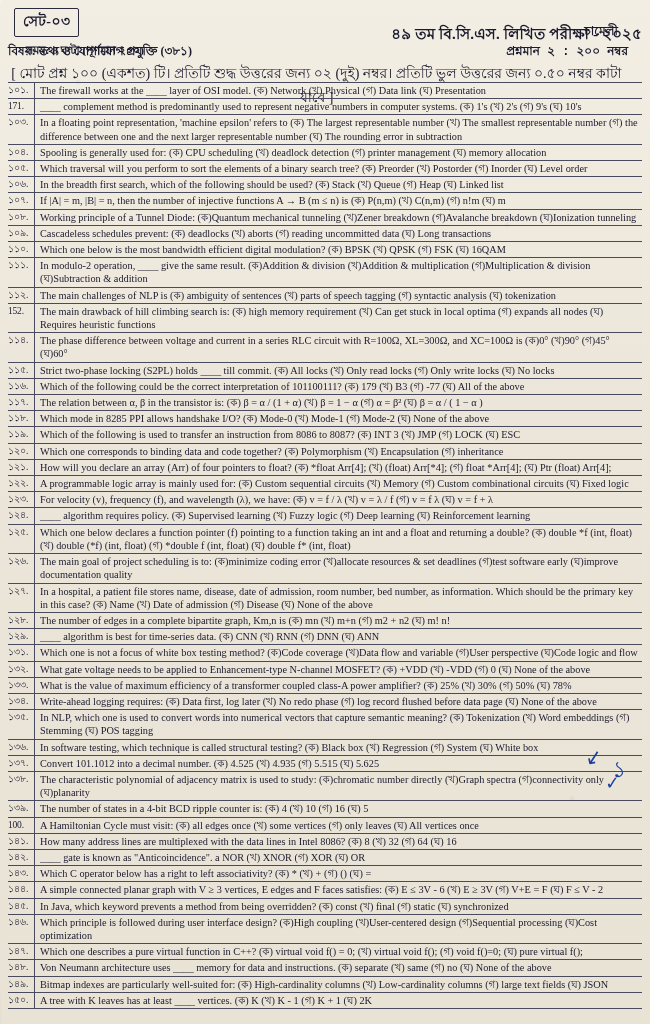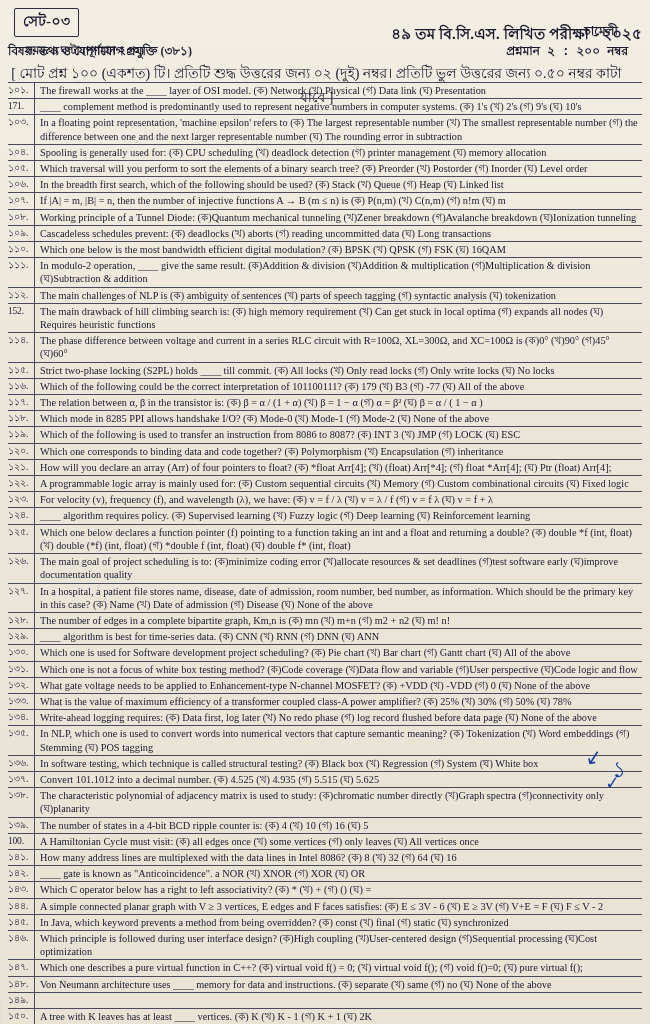--- a/index.html
+++ b/index.html
@@ -249,24 +249,20 @@
         </div>
         <div class="qrow">
           <div class="qnum">১২৮.</div>
           <div class="qbody"><span class="qtext">The number of edges in a complete bipartite graph, Km,n is (ক) mn  (খ) m+n  (গ) m2 + n2  (ঘ) m! n!</span></div>
         </div>
         <div class="qrow">
           <div class="qnum">১২৯.</div>
           <div class="qbody"><span class="qtext">____ algorithm is best for time-series data. (ক) CNN  (খ) RNN  (গ) DNN  (ঘ) ANN</span></div>
         </div>
         <div class="qrow">
-          <div class="qnum">১৩০.</div>
-          <div class="qbody"><span class="qtext">Which one is used for Software development project scheduling? (ক) Pie chart  (খ) Bar chart  (গ) Gantt chart  (ঘ) All of the above</span></div>
-        </div>
-        <div class="qrow">
           <div class="qnum">১৩১.</div>
           <div class="qbody"><span class="qtext">Which one is not a focus of white box testing method? (ক)Code coverage  (খ)Data flow and variable  (গ)User perspective  (ঘ)Code logic and flow</span></div>
         </div>
         <div class="qrow">
           <div class="qnum">১৩২.</div>
           <div class="qbody"><span class="qtext">What gate voltage needs to be applied to Enhancement-type N-channel MOSFET? (ক) +VDD  (খ) -VDD  (গ) 0  (ঘ) None of the above</span></div>
         </div>
         <div class="qrow">
           <div class="qnum">১৩৩.</div>
           <div class="qbody"><span class="qtext">What is the value of maximum efficiency of a transformer coupled class-A power amplifier? (ক) 25%  (খ) 30%  (গ) 50%  (ঘ) 78%</span></div>
@@ -326,20 +322,21 @@
         <div class="qrow">
           <div class="qnum">১৪৭.</div>
           <div class="qbody"><span class="qtext">Which one describes a pure virtual function in C++? (ক) virtual void f() = 0;  (খ) virtual void f();  (গ) void f()=0;  (ঘ) pure virtual f();</span></div>
         </div>
         <div class="qrow">
           <div class="qnum">১৪৮.</div>
           <div class="qbody"><span class="qtext">Von Neumann architecture uses ____ memory for data and instructions. (ক) separate  (খ) same  (গ) no  (ঘ) None of the above</span></div>
         </div>
         <div class="qrow">
           <div class="qnum">১৪৯.</div>
+          <div class="qbody"><span class="qtext">Bitmap indexes are particularly well-suited for: (ক) High-cardinality columns  (খ) Low-cardinality columns  (গ) large text fields  (ঘ) JSON</span></div>
         </div>
         <div class="qrow">
           <div class="qnum">১৫০.</div>
           <div class="qbody"><span class="qtext">A tree with K leaves has at least ____ vertices. (ক) K  (খ) K - 1  (গ) K + 1  (ঘ) 2K</span></div>
         </div>
       </div>
   </div>
 
   <div class="creases"></div>
   <div class="mark m1">↙</div>

